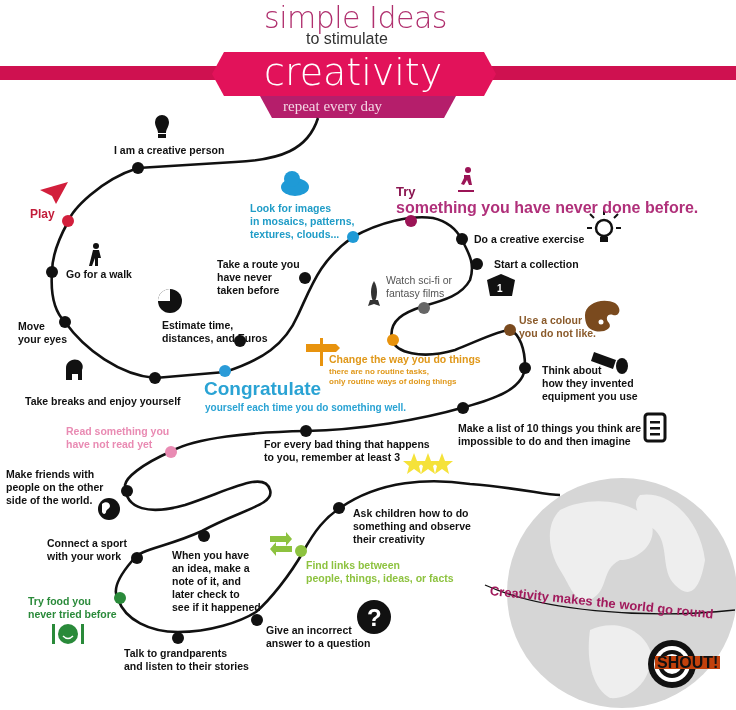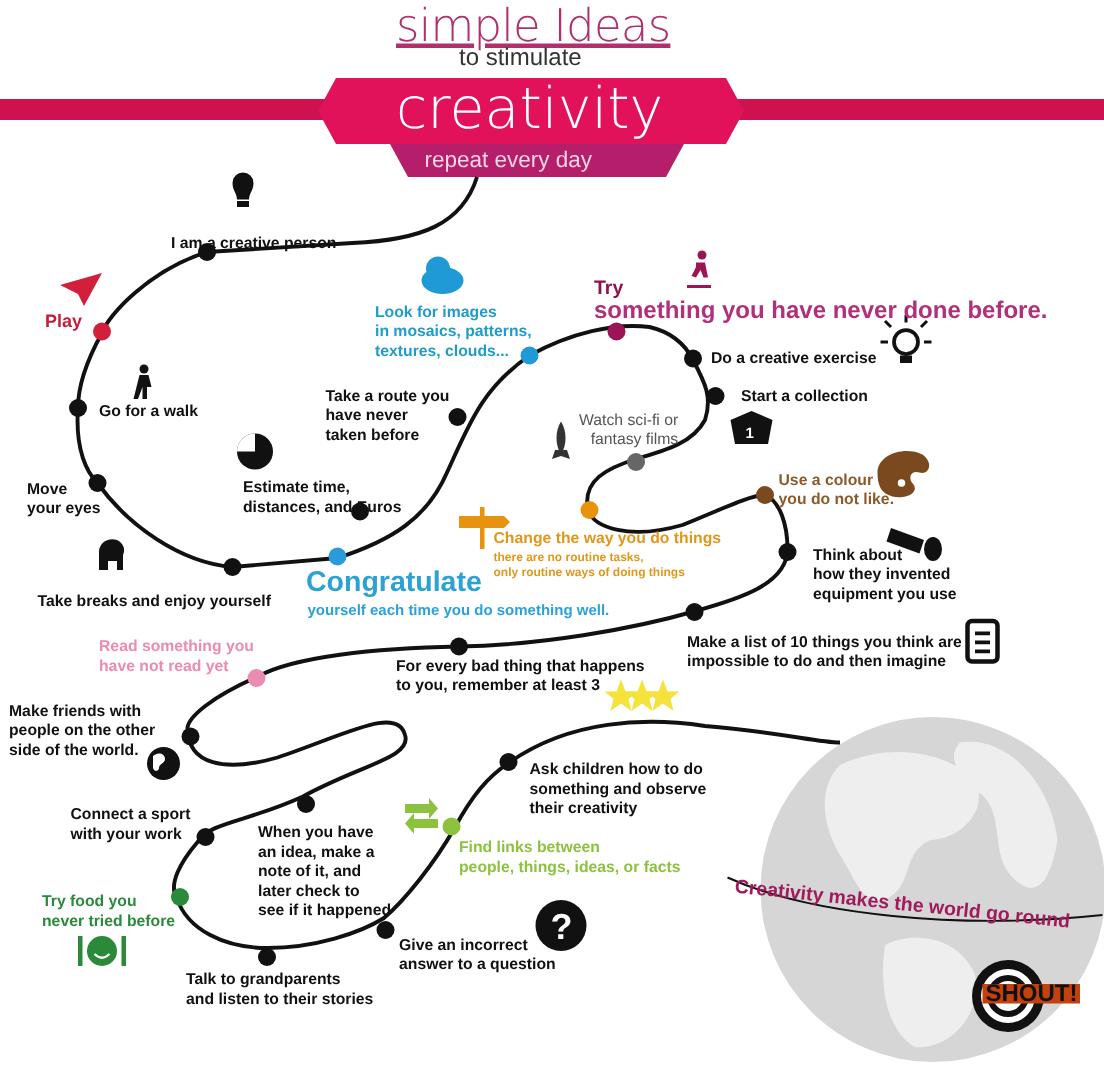--- a/index.html
+++ b/index.html
@@ -6,21 +6,21 @@
   body { width:736px; height:710px; position:relative; overflow:hidden;
          font-family:"Liberation Sans", sans-serif; }
   .abs { position:absolute; }
   .lbl { position:absolute; font-family:"Liberation Sans", sans-serif; font-weight:bold;
          font-size:10.5px; line-height:13px; color:#111; white-space:nowrap; }
   .title-simple { font-family:"DejaVu Sans", sans-serif; font-weight:200; color:#b0306e;
                   font-size:30px; letter-spacing:-0.5px; }
   .title-to { font-family:"Liberation Sans", sans-serif; color:#333; font-size:16px; }
   .title-creat { font-family:"DejaVu Sans", sans-serif; font-weight:200; color:#fff;
                  font-size:38px; letter-spacing:0px; }
-  .title-repeat { font-family:Liberation Sans, sans-serif; color:#f4d6e4; font-size:15px; }
+  .title-repeat { font-family:Liberation Serif, serif; color:#f4d6e4; font-size:15px; }
   svg { position:absolute; left:0; top:0; }
 </style>
 </head>
 <body>
 
 <svg width="736" height="710" viewBox="0 0 736 710">
 
   <g>
     <circle cx="622" cy="593" r="115" fill="#d6d6d6"></circle>
     <path d="M560 510 C590 495 630 500 650 520 C660 540 640 560 620 560 C600 570 610 590 590 600 C575 605 570 585 560 570 C548 550 545 525 560 510 Z" fill="#eeeeee"></path>
@@ -184,26 +184,26 @@
     <text x="367" y="626" font-size="24" font-weight="bold" fill="#fff" font-family="Liberation Sans, sans-serif">?</text>
   </g>
   <g>
     <circle cx="672" cy="664" r="24" fill="#111"></circle>
     <circle cx="672" cy="664" r="18" fill="#fff"></circle>
     <circle cx="672" cy="664" r="14" fill="#111"></circle>
     <circle cx="672" cy="664" r="10" fill="#fff"></circle>
   </g>
 </svg>
 
-<div class="abs title-simple" style="left:264px; top:0px;text-decoration:underline;">simple Ideas</div>
+<div class="abs title-simple" style="left:264px; top:0px;">simple Ideas</div>
 <div class="abs title-to" style="left:306px; top:30px;">to stimulate</div>
 <div class="abs title-creat" style="left:264px; top:50px;">creativity</div>
 <div class="abs title-repeat" style="left:283px; top:98px;">repeat every day</div>
 
-<div class="lbl" style="left:114px; top:144px;margin-top:12px;">I am a creative person</div>
+<div class="lbl" style="left:114px; top:144px;">I am a creative person</div>
 <div class="lbl" style="left:30px; top:208px; color:#c21d3a; font-size:12px;">Play</div>
 <div class="lbl" style="left:66px; top:268px;">Go for a walk</div>
 
 <div class="lbl" style="left:18px; top:320px;">
   <div>Move</div>
   <div>your eyes</div>
 </div>
 <div class="lbl" style="left:162px; top:319px;">
   <div>Estimate time,</div>
   <div>distances, and Euros</div>
@@ -219,21 +219,21 @@
   <div>Look for images</div>
   <div>in mosaics, patterns,</div>
   <div>textures, clouds...</div>
 </div>
 
 <div class="lbl" style="left:396px; top:185px; color:#8a1550; font-size:13px;">Try</div>
 <div class="lbl" style="left:396px; top:201px; color:#b0307a; font-size:16px;">something you have never done before.</div>
 <div class="lbl" style="left:474px; top:233px;">Do a creative exercise</div>
 <div class="lbl" style="left:494px; top:258px;">Start a collection</div>
 
-<div class="lbl" style="left:386px; top:274px; color:#555; font-weight:normal;text-align:right;">
+<div class="lbl" style="left:386px; top:274px; color:#555; font-weight:normal;">
   <div>Watch sci-fi or</div>
   <div>fantasy films</div>
 </div>
 
 <div class="lbl" style="left:519px; top:314px; color:#8a5a2a;">
   <div>Use a colour</div>
   <div>you do not like.</div>
 </div>
 
 <div class="lbl" style="left:329px; top:353px; color:#e0981a;">Change the way you do things</div>

